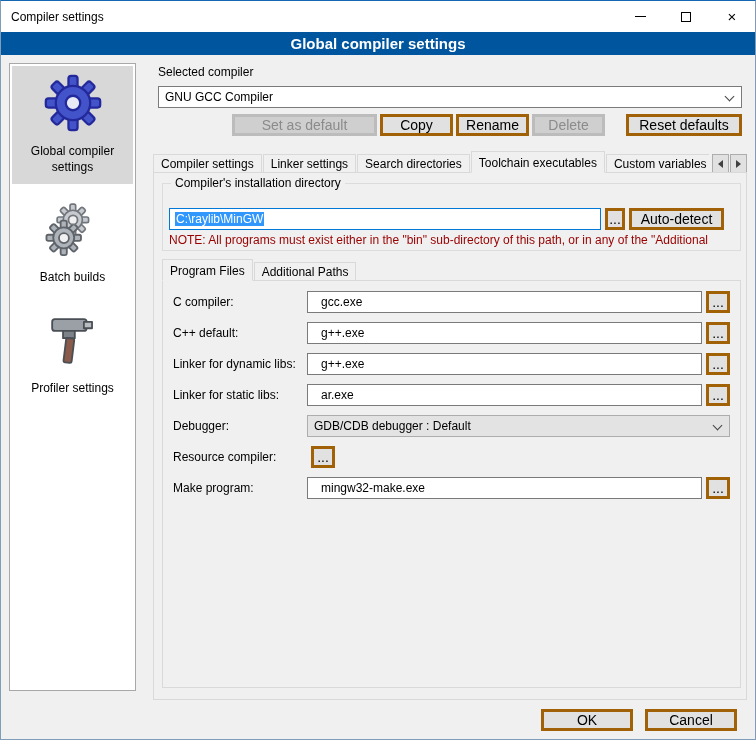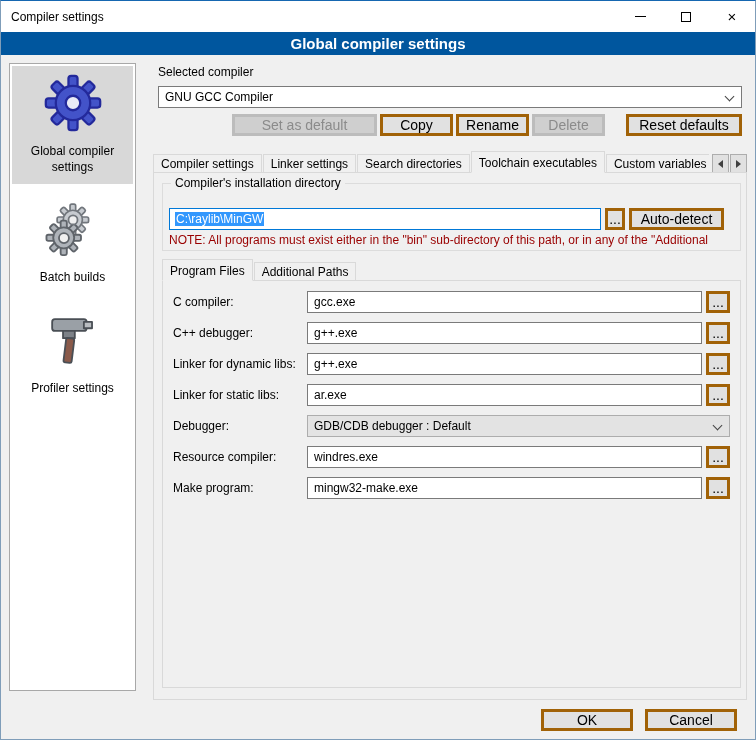--- a/index.html
+++ b/index.html
@@ -76,21 +76,21 @@
 
   
   .subtabs { position:absolute; left:8px; top:86px; height:22px; display:flex; }
   .subpanel { position:absolute; left:8px; right:5px; top:107px; bottom:11px;
               border:1px solid #d9d9d9; background:#f0f0f0; z-index:2; }
 
   
   .frow { display:flex; align-items:center; height:22px; margin:0 10px 9px 10px; }
   .frow:first-child { margin-top:10px; }
   .flabel { width:134px; flex:0 0 auto; }
-  .finput { flex:1; height:22px; border:1px solid #7a7a7a; background:#fff; padding:0 6px;
+  .finput { flex:1; height:22px; border:1px solid #7a7a7a; background:#fff; padding:0 13px;
             font-family:inherit; font-size:12px; color:#000; }
   .fbrowse { width:24px; margin-left:4px; flex:0 0 auto; }
   .fcombo { flex:1; height:22px; border:1px solid #adadad; background:#e3e3e3; display:flex;
             align-items:center; padding:0 22px 0 6px; position:relative; }
 
   .footer { position:absolute; right:13px; bottom:8px; display:flex; gap:12px; }
   .w-ok { width:92px; }
 </style>
 </head>
 <body>
@@ -220,21 +220,21 @@
           <div class="tab">Additional Paths</div>
         </div>
 
         <div class="subpanel">
           <div class="frow">
             <span class="flabel">C compiler:</span>
             <input class="finput" readonly="" value="gcc.exe" style="">
             <div class="btn fbrowse">...</div>
           </div>
           <div class="frow">
-            <span class="flabel">C++ debugger:</span>
+            <span class="flabel">C++ default:</span>
             <input class="finput" readonly="" value="g++.exe" style="">
             <div class="btn fbrowse">...</div>
           </div>
           <div class="frow">
             <span class="flabel">Linker for dynamic libs:</span>
             <input class="finput" readonly="" value="g++.exe" style="">
             <div class="btn fbrowse">...</div>
           </div>
           <div class="frow">
             <span class="flabel">Linker for static libs:</span>
@@ -243,21 +243,20 @@
           </div>
           <div class="frow">
             <span class="flabel">Debugger:</span>
             <div class="fcombo">
               <span>GDB/CDB debugger : Default</span>
               <span class="chev"></span>
             </div>
           </div>
           <div class="frow">
             <span class="flabel">Resource compiler:</span>
-            <input class="finput" readonly="" value="windres.exe" style="">
             <div class="btn fbrowse">...</div>
           </div>
           <div class="frow">
             <span class="flabel">Make program:</span>
             <input class="finput" readonly="" value="mingw32-make.exe" style="">
             <div class="btn fbrowse">...</div>
           </div>
         </div>
 
       </div>

